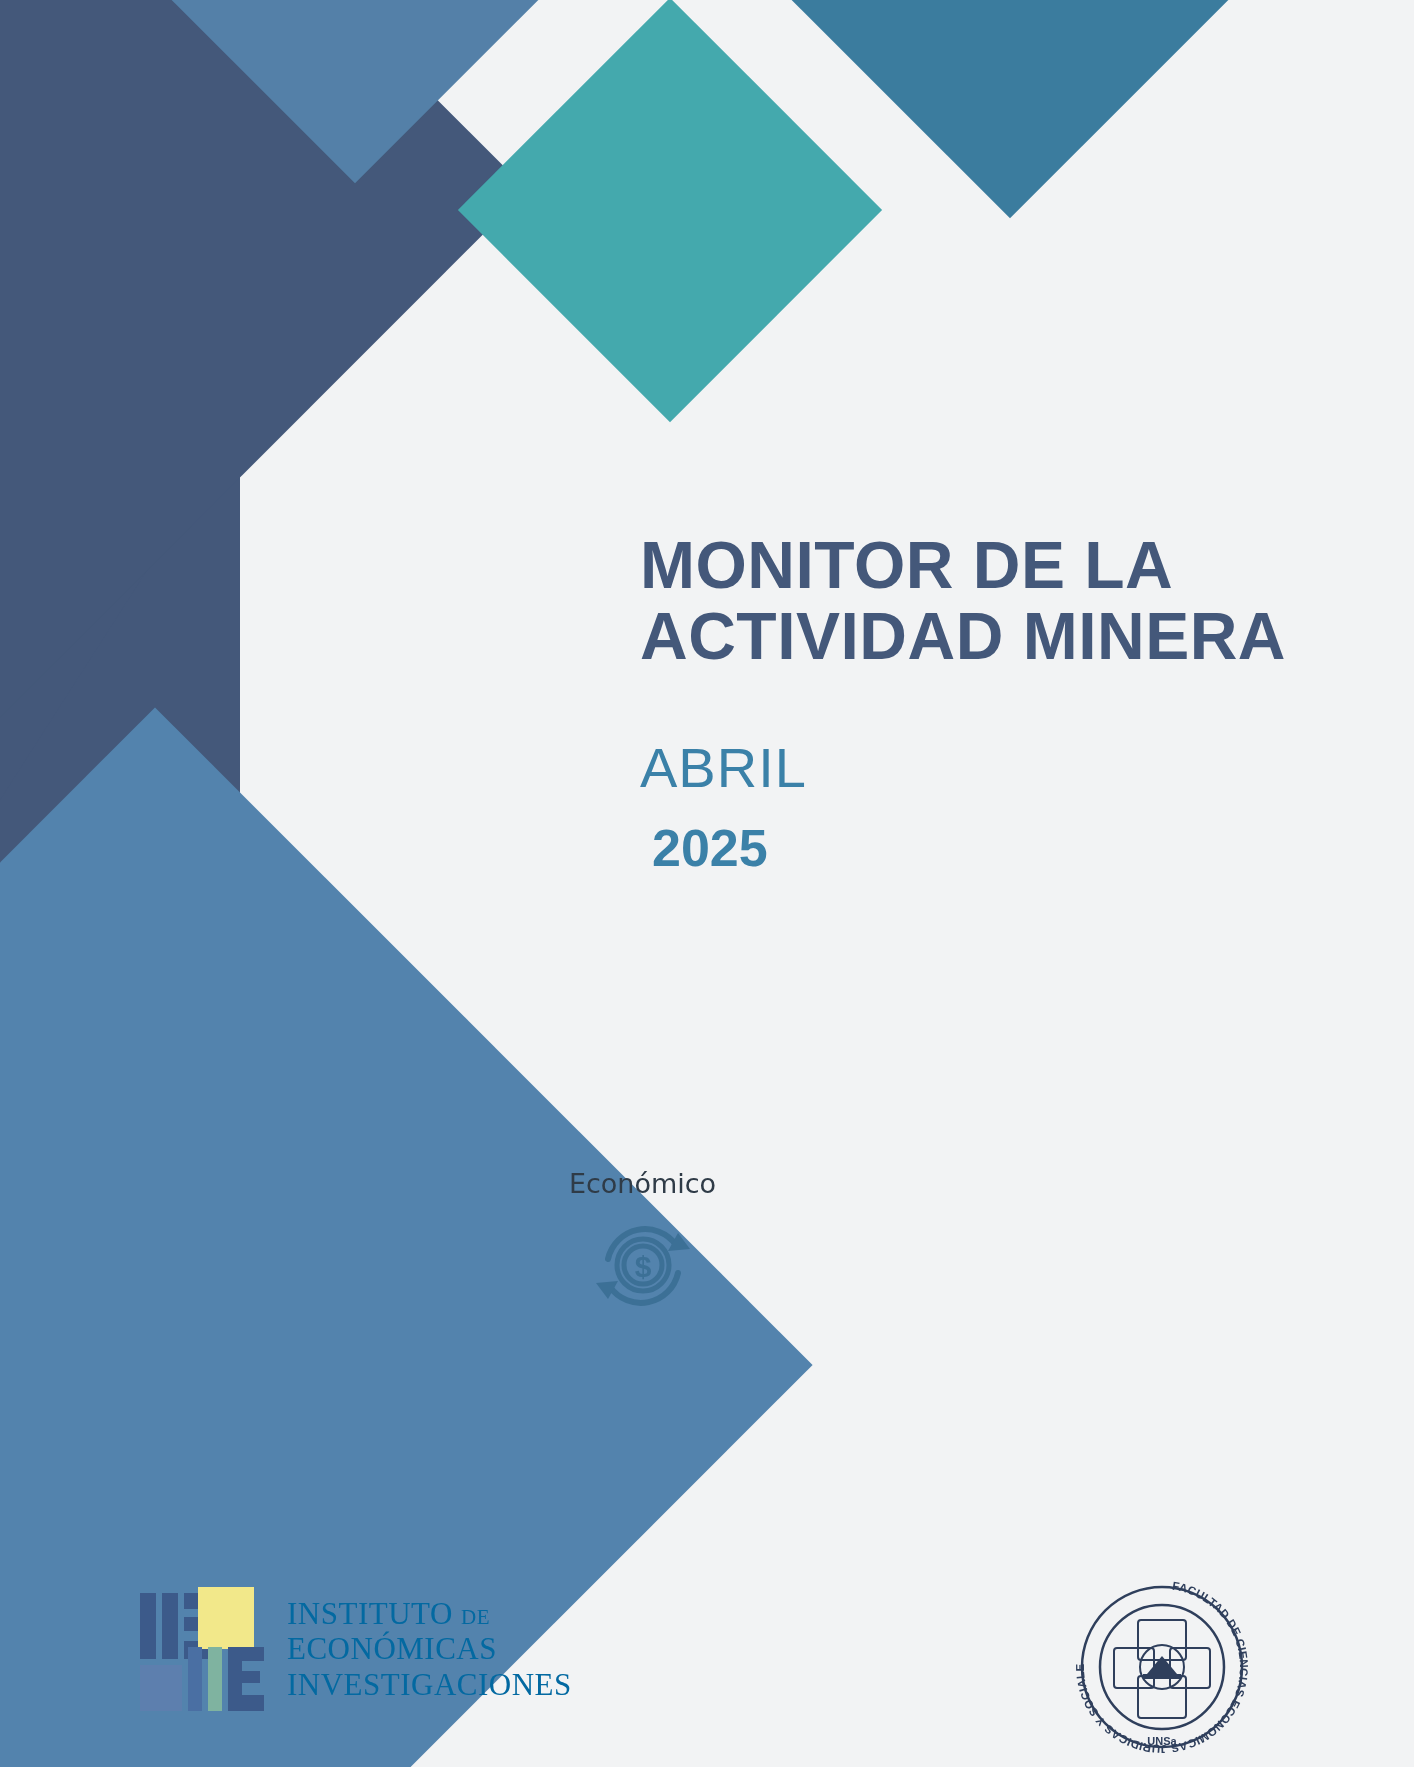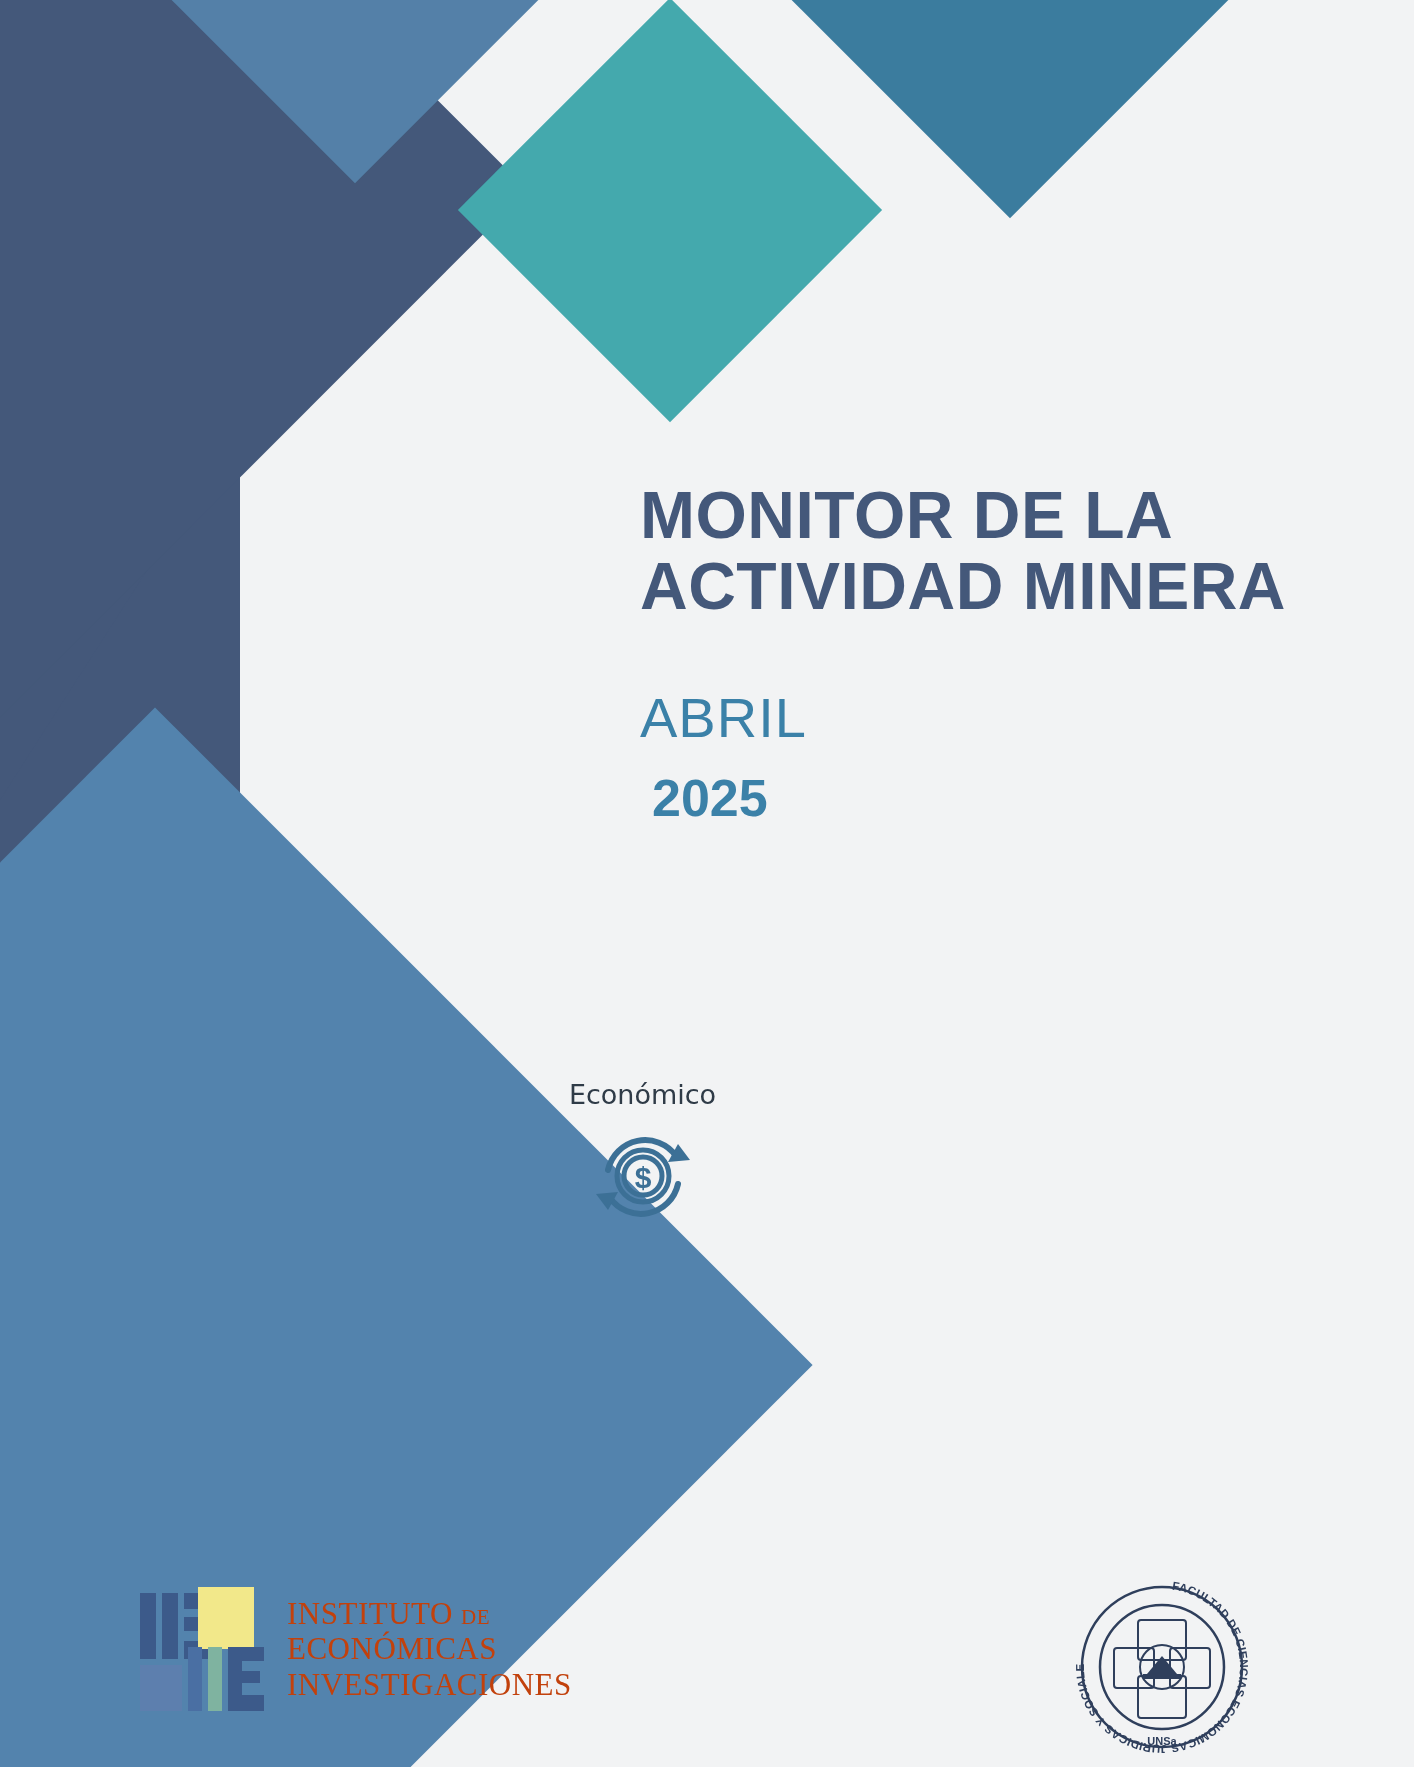--- a/index.html
+++ b/index.html
@@ -89,21 +89,21 @@
     top: 1140px;
     width: 360px;
     height: 640px;
     background: #5383ad;
   }
 
   
   .title-block {
     position: absolute;
     left: 640px;
-    top: 480px;
+    top: 530px;
     width: 720px;
   }
   .doc-title {
     margin: 0;
     font-size: 66px;
     line-height: 1.08;
     font-weight: bold;
     color: #44587a;
     letter-spacing: 0.5px;
   }
@@ -118,21 +118,21 @@
     margin: 18px 0 0 12px;
     font-size: 52px;
     font-weight: bold;
     color: #3b81a8;
   }
 
   
   .icon-row {
     position: absolute;
     left: 540px;
-    top: 1079px;
+    top: 1168px;
     width: 720px;
     display: flex;
     justify-content: flex-start;
     gap: 40px;
   }
   .icon-item {
     width: 205px;
     text-align: center;
   }
   .icon-label {
@@ -158,21 +158,21 @@
     gap: 22px;
   }
   .iie-mark {
     position: relative;
     width: 125px;
     height: 128px;
   }
   .iie-mark span { position: absolute; display: block; }
   .iie-text {
     font-family: "Liberation Serif", serif;
-    color: #c2410c;
+    color: #0369a1;
     line-height: 1.14;
     font-size: 31px;
     letter-spacing: 0.5px;
   }
   .iie-text .sm { font-size: 21px; }
 
   .unsa-logo {
     position: absolute;
     left: 1065px;
     top: 1570px;

